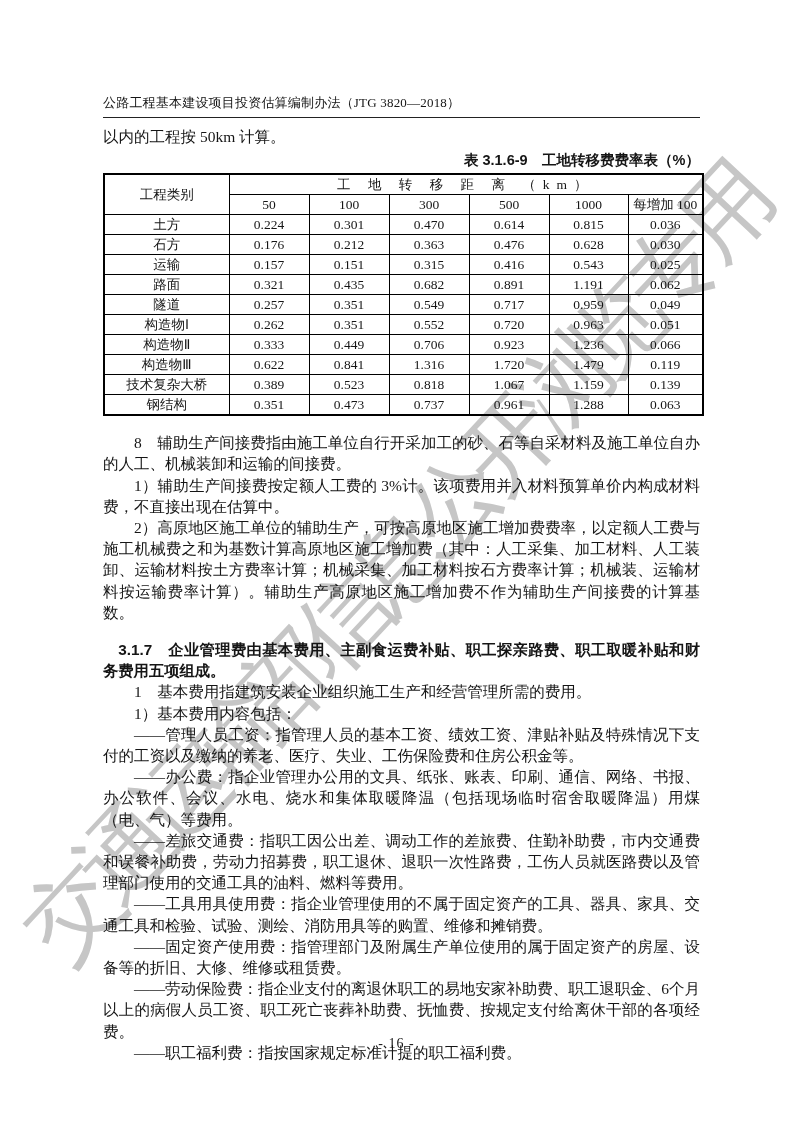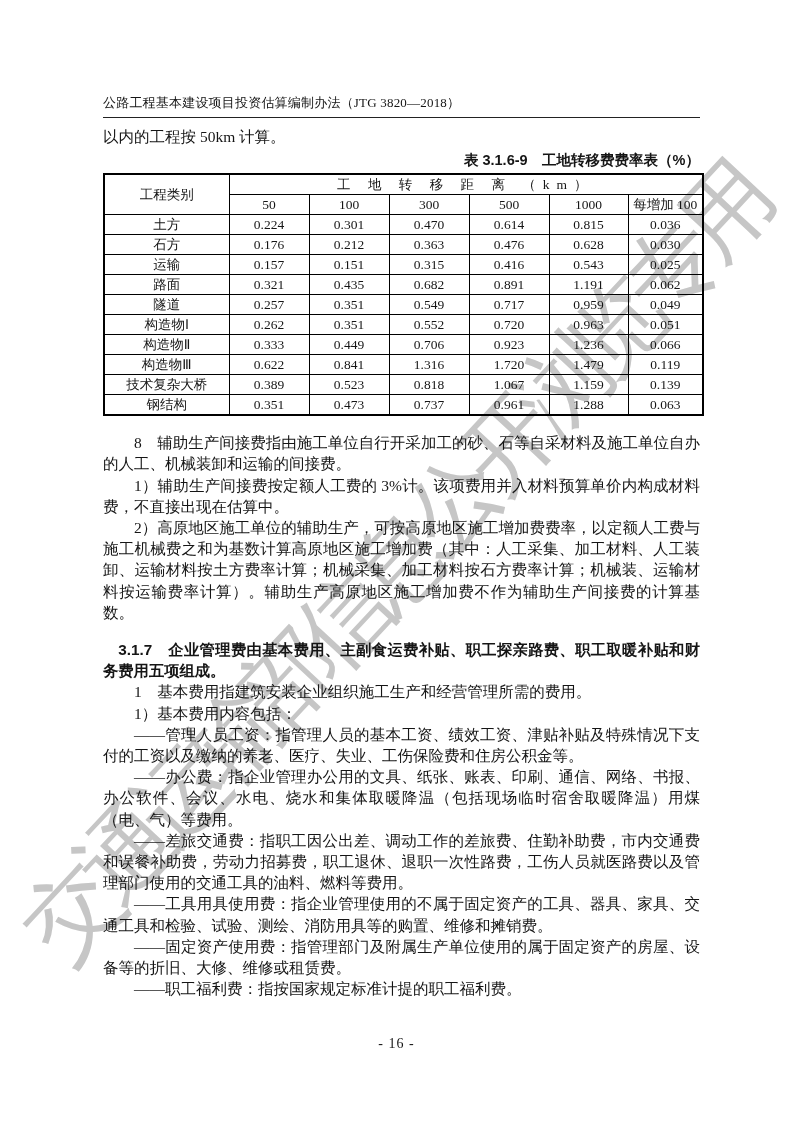--- a/index.html
+++ b/index.html
@@ -186,20 +186,21 @@
         <p class="body-text">1）辅助生产间接费按定额人工费的 3%计。该项费用并入材料预算单价内构成材料费，不直接出现在估算中。</p>
         <p class="body-text">2）高原地区施工单位的辅助生产，可按高原地区施工增加费费率，以定额人工费与施工机械费之和为基数计算高原地区施工增加费（其中：人工采集、加工材料、人工装卸、运输材料按土方费率计算；机械采集、加工材料按石方费率计算；机械装、运输材料按运输费率计算）。辅助生产高原地区施工增加费不作为辅助生产间接费的计算基数。</p>
         <p class="clause-heading">3.1.7　企业管理费由基本费用、主副食运费补贴、职工探亲路费、职工取暖补贴和财务费用五项组成。</p>
         <p class="body-text gap-small">1　基本费用指建筑安装企业组织施工生产和经营管理所需的费用。</p>
         <p class="body-text">1）基本费用内容包括：</p>
         <p class="body-text">——管理人员工资：指管理人员的基本工资、绩效工资、津贴补贴及特殊情况下支付的工资以及缴纳的养老、医疗、失业、工伤保险费和住房公积金等。</p>
         <p class="body-text">——办公费：指企业管理办公用的文具、纸张、账表、印刷、通信、网络、书报、办公软件、会议、水电、烧水和集体取暖降温（包括现场临时宿舍取暖降温）用煤（电、气）等费用。</p>
         <p class="body-text">——差旅交通费：指职工因公出差、调动工作的差旅费、住勤补助费，市内交通费和误餐补助费，劳动力招募费，职工退休、退职一次性路费，工伤人员就医路费以及管理部门使用的交通工具的油料、燃料等费用。</p>
         <p class="body-text">——工具用具使用费：指企业管理使用的不属于固定资产的工具、器具、家具、交通工具和检验、试验、测绘、消防用具等的购置、维修和摊销费。</p>
         <p class="body-text">——固定资产使用费：指管理部门及附属生产单位使用的属于固定资产的房屋、设备等的折旧、大修、维修或租赁费。</p>
+        <p class="body-text">——劳动保险费：指企业支付的离退休职工的易地安家补助费、职工退职金、6个月以上的病假人员工资、职工死亡丧葬补助费、抚恤费、按规定支付给离休干部的各项经费。</p>
         <p class="body-text">——职工福利费：指按国家规定标准计提的职工福利费。</p>
       </div>
 
   </div>
 
   <div class="footer">- 16 -</div>
 
 </div>
 
 </body></html>

